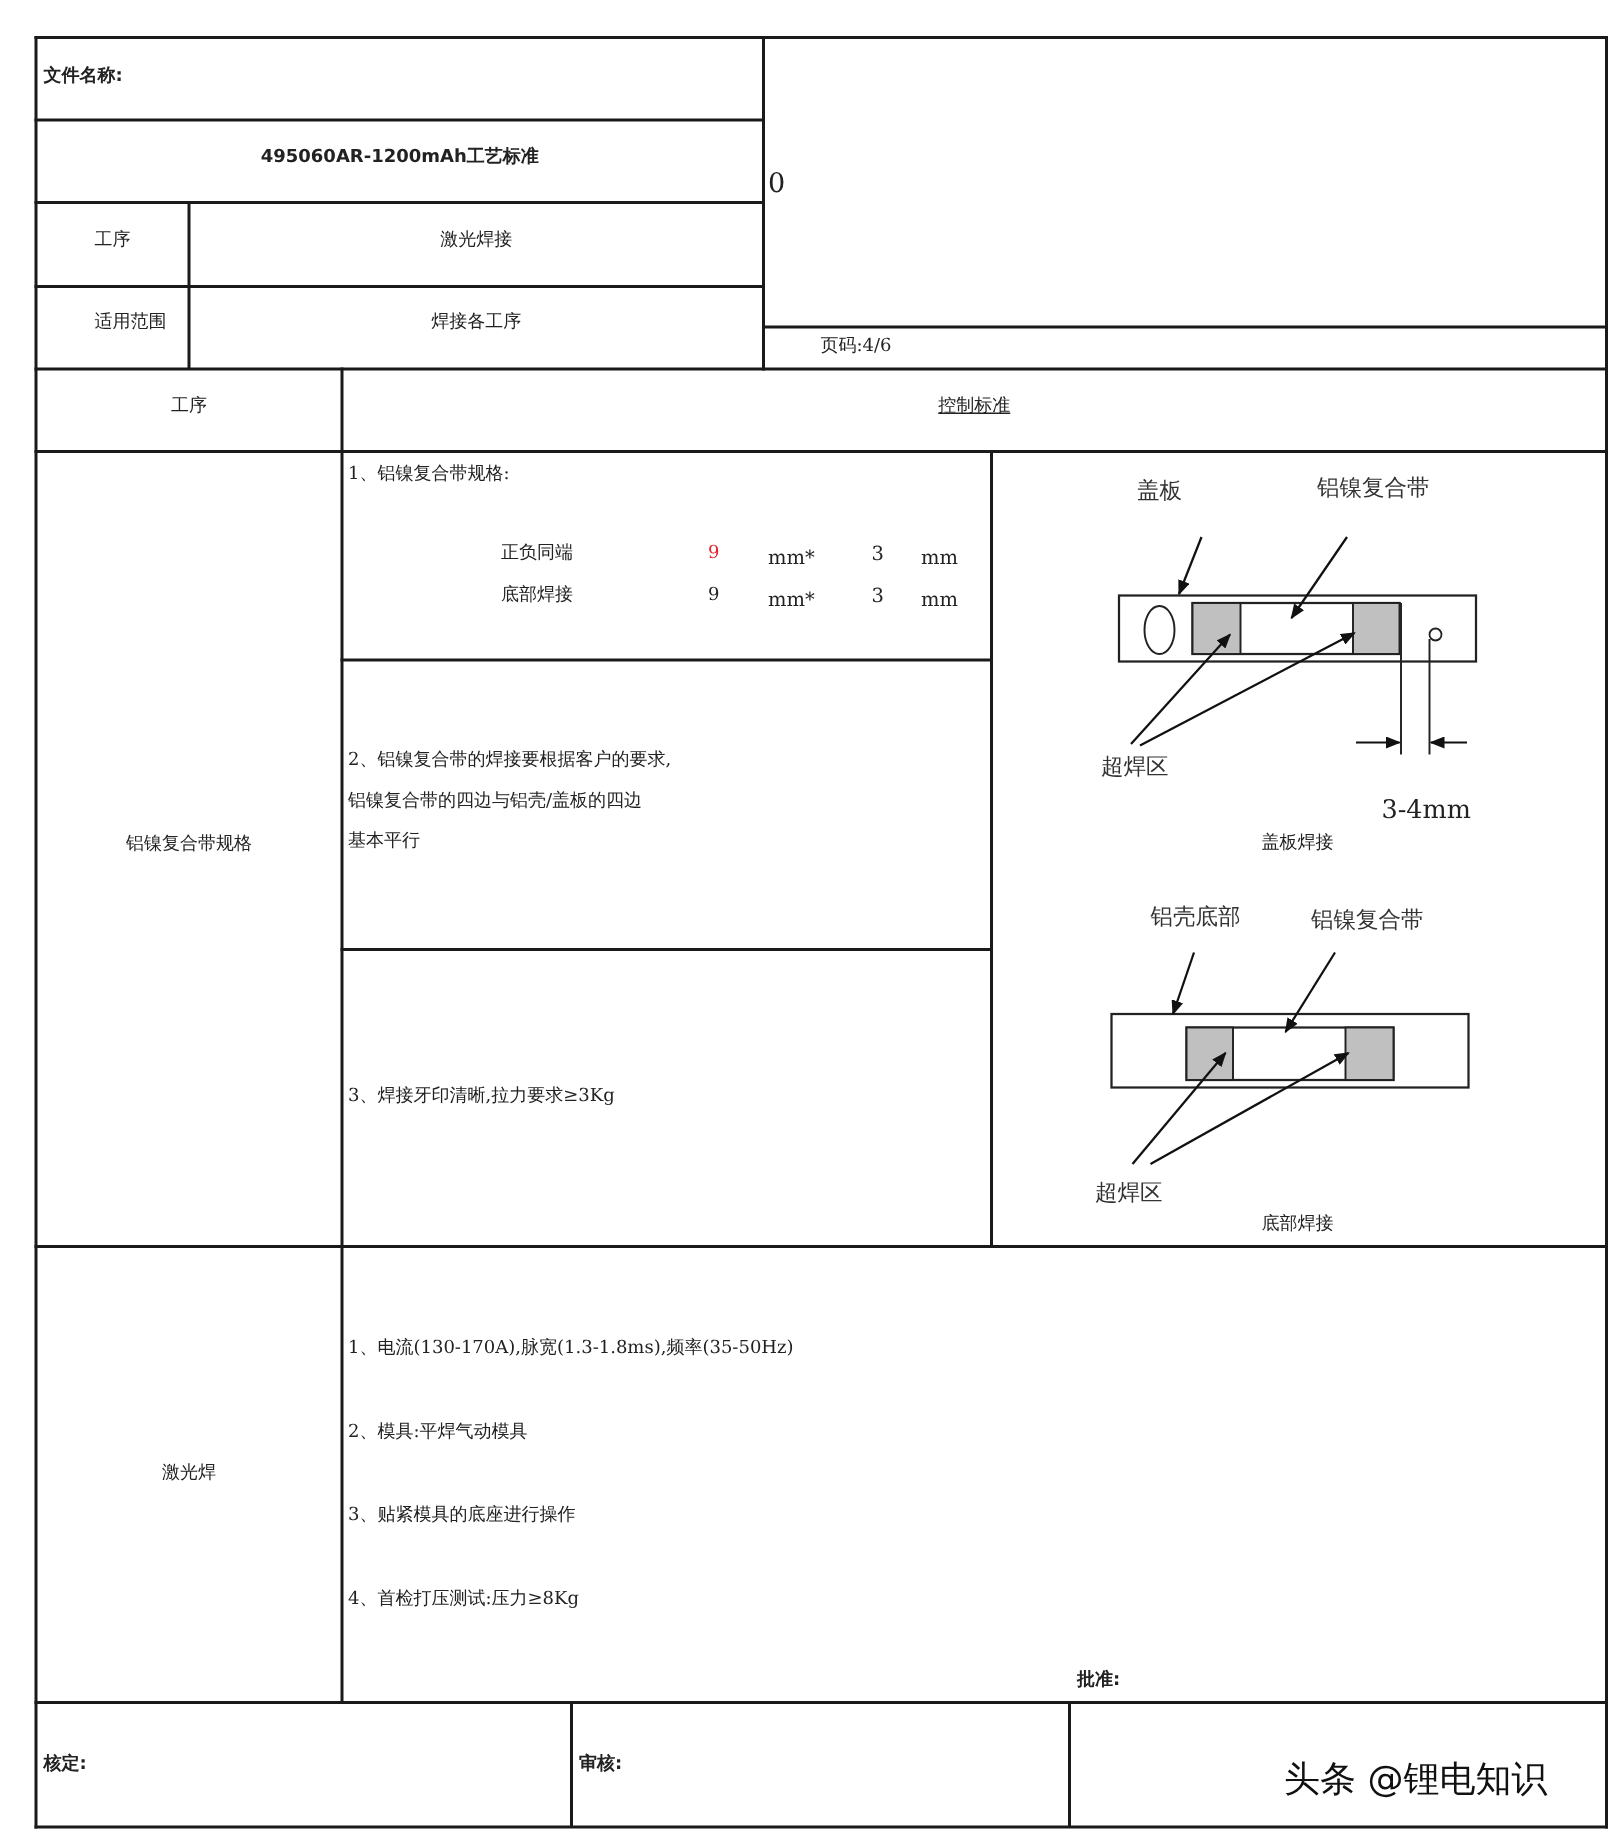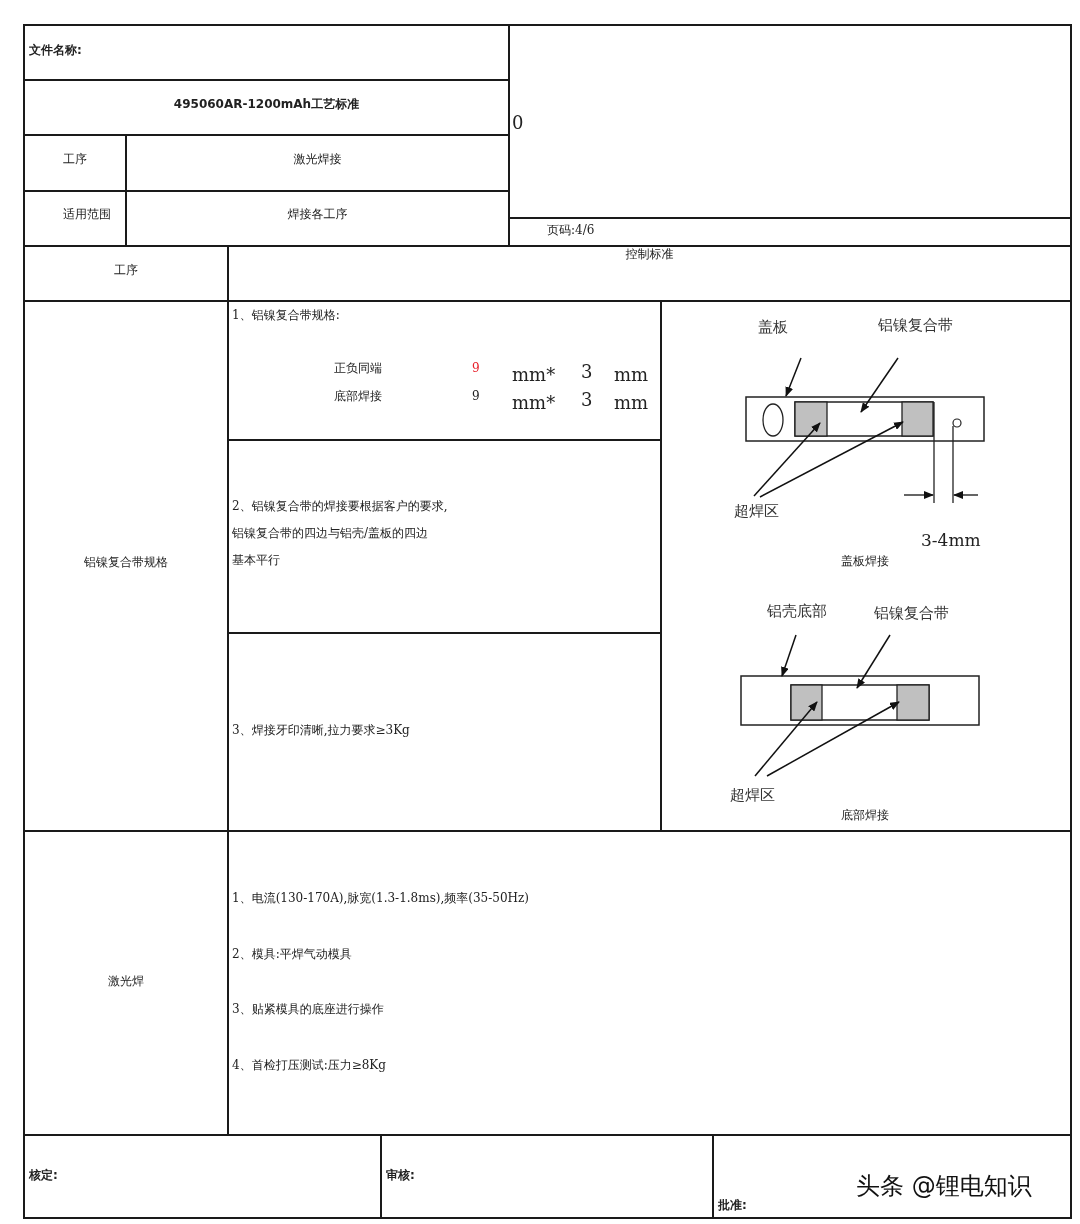--- a/index.html
+++ b/index.html
@@ -5,21 +5,21 @@
     html, body { margin: 0; padding: 0; background: #ffffff; }
     body { width: 1080px; height: 1224px; position: relative; overflow: hidden;
            font-family: "DejaVu Serif", "Liberation Serif", serif; color: #222; }
     .ln { position: absolute; background: #1a1a1a; }
     .h { height: 2px; }
     .v { width: 2px; }
     .txt { position: absolute; white-space: nowrap; font-size: 12px; line-height: 1; }
     .bold { font-weight: bold; font-family: "DejaVu Sans", "Liberation Sans", sans-serif; }
     .center { text-align: center; }
     .red { color: #e8202a; }
-    .small { font-size: 18px; }
+    .small { font-size: 13px; }
     .diag-label { position: absolute; font-size: 15px; white-space: nowrap; color: #333; }
     svg { position: absolute; overflow: visible; }
     .watermark { position: absolute; font-size: 24px; color: #111;
                  font-family: "DejaVu Sans", "Liberation Sans", sans-serif;
                  text-shadow: 1px 1px 0 #fff, -1px -1px 0 #fff; }
   </style>
 </head>
 <body>
 
 <div class="ln h" style="left:23px;top:24px;width:1049px;"></div>
@@ -52,21 +52,21 @@
 <div class="txt center" style="left:25px;top:153px;width:100px;">工序</div>
 <div class="txt center" style="left:127px;top:153px;width:381px;">激光焊接</div>
 <div class="txt center" style="left:25px;top:208px;width:124px;">适用范围</div>
 <div class="txt center" style="left:127px;top:208px;width:381px;">焊接各工序</div>
 <div class="txt" style="left:512px;top:114px;font-size:18px;">0</div>
 <div class="txt" style="left:547px;top:224px;text-align:center;">
   <span>页码:</span><span>4/6</span>
 </div>
 
 <div class="txt center" style="left:25px;top:264px;width:202px;">工序</div>
-<div class="txt center" style="left:229px;top:248px;width:841px;">控制标准</div>
+<div class="txt center" style="left:229px;top:264px;width:841px;text-decoration:underline;">控制标准</div>
 
 <div class="txt center" style="left:25px;top:556px;width:202px;">铝镍复合带规格</div>
 
 <div class="txt" style="left:232px;top:309px;">1、铝镍复合带规格:</div>
 <div>
   <div class="txt" style="left:334px;top:362px;">正负同端</div>
   <div class="txt red" style="left:472px;top:362px;">9</div>
   <div class="txt small" style="left:512px;top:366px;">mm*</div>
   <div class="txt small" style="left:581px;top:363px;">3</div>
   <div class="txt small" style="left:614px;top:366px;">mm</div>
@@ -136,14 +136,14 @@
 <div class="txt center" style="left:25px;top:975px;width:202px;">激光焊</div>
 <div>
   <div class="txt" style="left:232px;top:892px;">1、电流(130-170A),脉宽(1.3-1.8ms),频率(35-50Hz)</div>
   <div class="txt" style="left:232px;top:948px;">2、模具:平焊气动模具</div>
   <div class="txt" style="left:232px;top:1003px;">3、贴紧模具的底座进行操作</div>
   <div class="txt" style="left:232px;top:1059px;">4、首检打压测试:压力≥8Kg</div>
 </div>
 
 <div class="txt bold" style="left:29px;top:1169px;">核定:</div>
 <div class="txt bold" style="left:386px;top:1169px;">审核:</div>
-<div class="txt bold" style="left:718px;top:1199px;">批准:</div>
+<div class="txt bold" style="left:718px;top:1113px;">批准:</div>
 <div class="watermark" style="left:856px;top:1170px;">头条 @锂电知识</div>
 
 </body></html>

